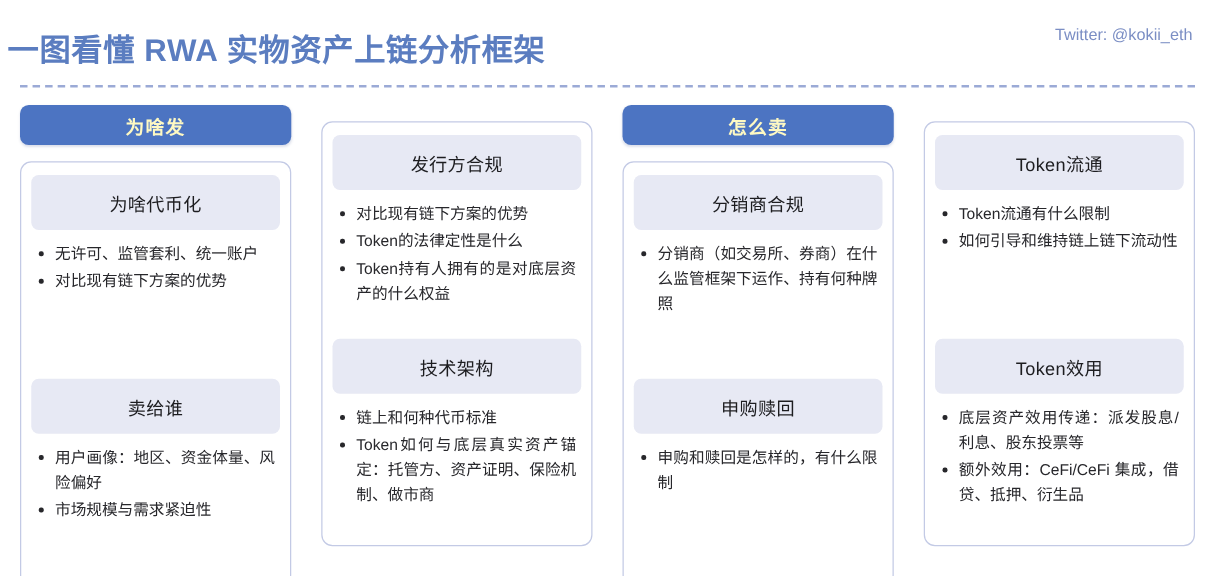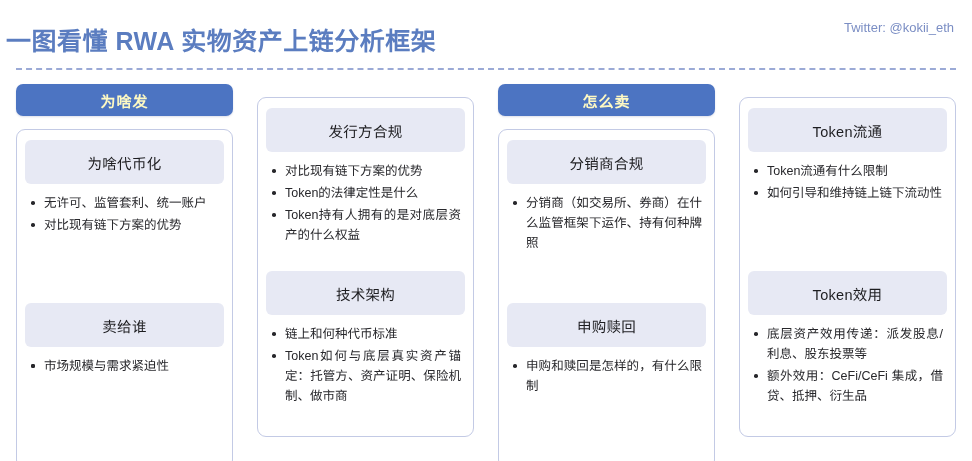--- a/index.html
+++ b/index.html
@@ -173,21 +173,21 @@
         <div class="section sec-a">
           <div class="section-title">为啥代币化</div>
           <ul class="bullets">
             <li><span class="dot"></span><span>无许可、监管套利、统一账户</span></li>
             <li><span class="dot"></span><span>对比现有链下方案的优势</span></li>
           </ul>
         </div>
         <div class="section sec-b">
           <div class="section-title">卖给谁</div>
           <ul class="bullets">
-            <li><span class="dot"></span></li>
+            <li><span class="dot"></span><span>用户画像：地区、资金体量、风险偏好</span></li>
             <li><span class="dot"></span><span>市场规模与需求紧迫性</span></li>
           </ul>
         </div>
       </div>
     </div>
 
     <div class="column col-2">
       <div class="card">
         <div class="section sec-a">
           <div class="section-title">发行方合规</div>

